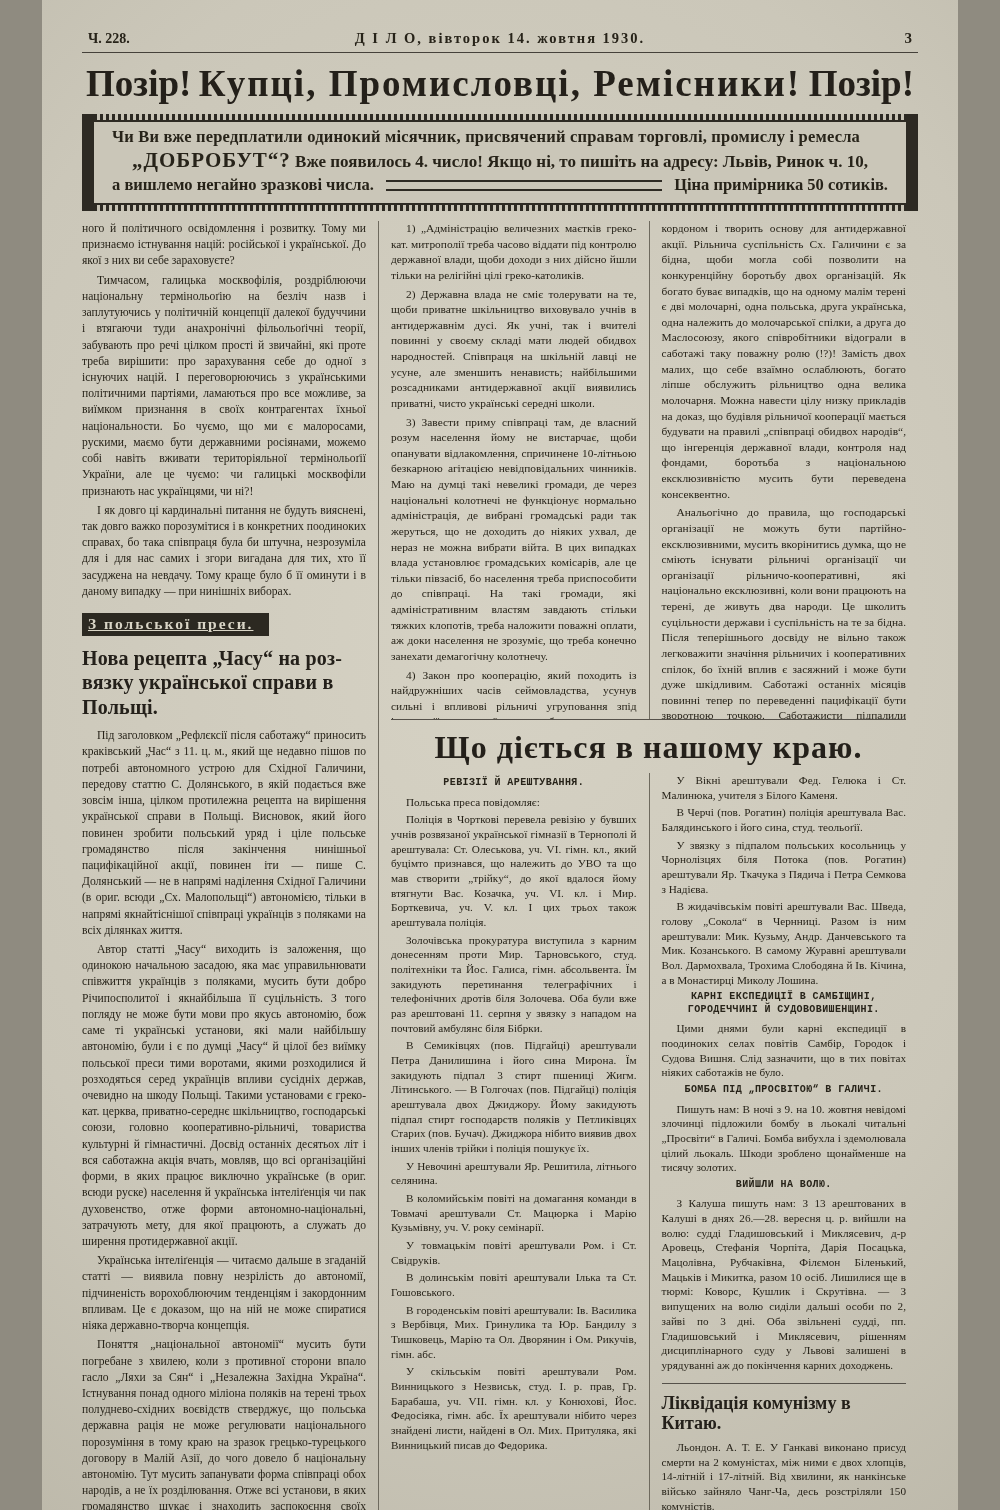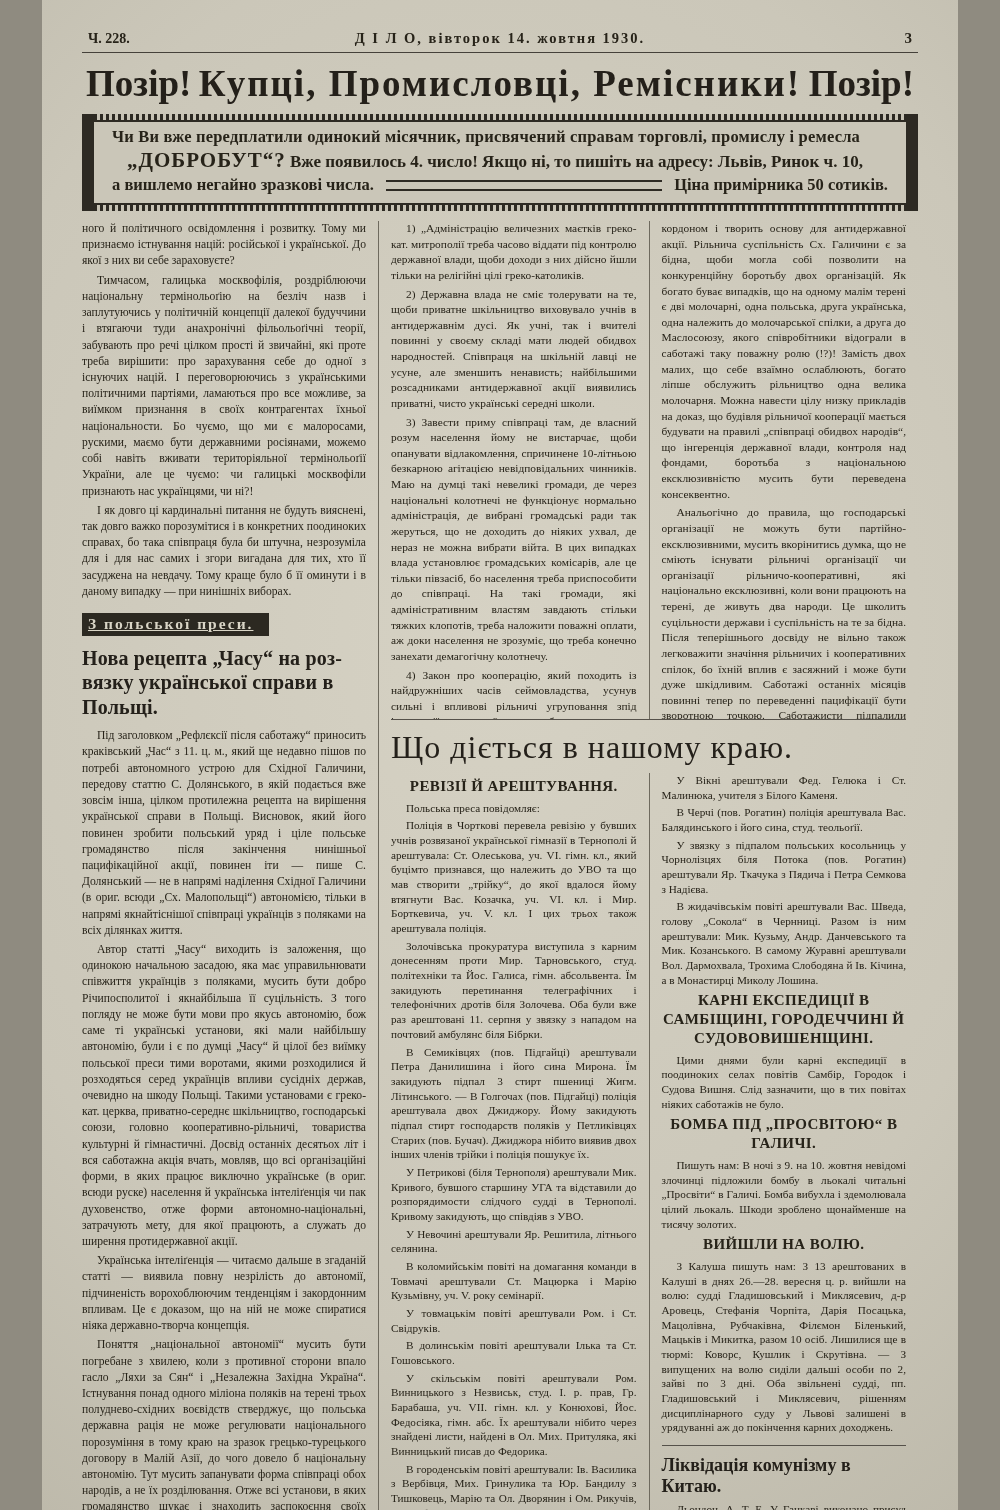--- a/index.html
+++ b/index.html
@@ -13,43 +13,43 @@
   .rule{margin:0 40px;border-top:1.6px solid #45413a;}
   .banner{display:grid;grid-template-columns:1fr auto 1fr;align-items:baseline;
     padding:9px 44px 6px;font-weight:bold;font-size:37px;color:#24201a;font-family:Liberation Serif, serif;}
   .banner .b-center{letter-spacing:2px;text-align:center;}
   .banner .b-right{text-align:right;}
   .ad{margin:3px 40px 0;background:repeating-linear-gradient(90deg,#2d2a23 0 3px,#c7c3b5 3px 6px);
     padding:6px 0;border-left:12px solid #2d2a23;border-right:12px solid #2d2a23;}
   .ad-inner{background:#cac6b8;border-top:2px solid #2d2a23;border-bottom:2px solid #2d2a23;
     padding:5px 18px 8px;font-weight:bold;}
   .ad-l1{margin:0;font-size:16.5px;letter-spacing:.2px;}
-  .ad-l2{margin:1px 15px 0;font-size:17px;}
+  .ad-l2{margin:1px 15px 0;font-size:17px;text-align:center;}
   .ad-brand{font-size:21px;letter-spacing:1px;}
   .ad-l3{margin:2px 0 0;font-size:16.5px;display:flex;align-items:center;}
   .ad-sep{flex:1;height:7px;border-top:2px solid #2d2a23;border-bottom:2px solid #2d2a23;margin:0 12px;}
   .columns{display:flex;margin:10px 40px 0;height:1292px;overflow:hidden;}
   .col-left{flex:0 0 296px;width:296px;box-sizing:border-box;padding-right:12px;overflow:hidden;}
   .col-rest{flex:1;border-left:1px solid #6e6a5e;display:flex;flex-direction:column;overflow:hidden;}
   .two-cols{display:flex;}
   .two-cols.top{height:498px;overflow:hidden;}
   .two-cols.bottom{flex:1;overflow:hidden;}
   .subcol{width:50%;box-sizing:border-box;padding:0 12px;overflow:hidden;}
   .subcol.second{border-left:1px solid #6e6a5e;}
   p.para{margin:0 0 3px;text-align:justify;text-indent:15px;}
   .col-left p.para{font-size:11.6px;line-height:1.4;}
   .top .subcol p.para{font-size:11.4px;line-height:1.37;}
   .bottom .subcol p.para{font-size:11.2px;line-height:1.31;}
   .nofirst p.para:first-child{text-indent:0;}
   .section-label{display:inline-block;background:#2c2921;color:#d9d5c6;font-weight:bold;
     font-size:15.5px;letter-spacing:2px;padding:2px 16px 3px 6px;margin:10px 0 8px;text-decoration:underline;}
   .article-title{margin:2px 0 9px;font-size:20px;line-height:1.22;font-weight:bold;letter-spacing:.2px;color:#24201a;}
   .region-headline{margin:0 12px;padding:9px 0 7px;border-top:1.4px solid #55514a;
-    text-align:left;font-size:32px;font-weight:normal;letter-spacing:1px;color:#24201a;}
-  .sub-header{text-align:center;font-weight:bold;font-size:15px;letter-spacing:.4px;margin:4px 0 5px;line-height:1.25;}
+    text-align:center;font-size:32px;font-weight:bold;letter-spacing:1px;color:#24201a;}
+  .sub-header{text-align:center;font-weight:bold;font-size:10px;letter-spacing:.4px;margin:4px 0 5px;line-height:1.25;font-family:Liberation Mono, monospace;}
   .china-header{font-weight:bold;font-size:18px;line-height:1.15;margin:10px 0 6px;padding-top:9px;
     border-top:1.4px solid #55514a;color:#24201a;}
   .hatch{height:9px;margin:10px 2px 6px;background:repeating-linear-gradient(90deg,#2d2a23 0 6px,transparent 6px 11px);}
   .slogan{font-weight:bold;font-size:13.5px;line-height:1.3;margin:9px;text-align:justify;}
 </style>
 </head>
 <body>
 
 <div class="page">
 
@@ -117,27 +117,26 @@
 
       <div class="two-cols bottom">
 
         <div class="subcol">
           <h3 class="sub-header">РЕВІЗІЇ Й АРЕШТУВАННЯ.</h3>
           <div>
               <p class="para">Польська преса повідомляє:</p>
               <p class="para">Поліція в Чорткові перевела ревізію у бувших учнів розвязаної української гімназії в Тернополі й арештувала: Ст. Олеськова, уч. VI. гімн. кл., який буцімто признався, що належить до УВО та що мав створити „трійку“, до якої вдалося йому втягнути Вас. Козачка, уч. VI. кл. і Мир. Борткевича, уч. V. кл. І цих трьох також арештувала поліція.</p>
               <p class="para">Золочівська прокуратура виступила з карним донесенням проти Мир. Тарновського, студ. політехніки та Йос. Галиса, гімн. абсольвента. Їм закидують перетинання телеграфічних і телефонічних дротів біля Золочева. Оба були вже раз арештовані 11. серпня у звязку з нападом на почтовий амбулянс біля Бібрки.</p>
               <p class="para">В Семиківцях (пов. Підгайці) арештували Петра Данилишина і його сина Мирона. Їм закидують підпал 3 стирт пшениці Жигм. Літинського. — В Голгочах (пов. Підгайці) поліція арештувала двох Джиджору. Йому закидують підпал стирт господарств поляків у Петликівцях Старих (пов. Бучач). Джиджора нібито виявив двох інших членів трійки і поліція пошукує їх.</p>
-              <p class="para">У Петрикові (біля Тернополя) арештували Мик. Кривого, бувшого старшину УГА та відставили до розпорядимости слідчого судді в Тернополі. Кривому закидують, що співдіяв з УВО.</p>
               <p class="para">У Невочині арештували Яр. Решитила, літнього селянина.</p>
               <p class="para">В коломийськім повіті на домагання команди в Товмачі арештували Ст. Мацюрка і Марію Кузьмівну, уч. V. року семінарії.</p>
               <p class="para">У товмацькім повіті арештували Ром. і Ст. Свідруків.</p>
               <p class="para">В долинськім повіті арештували Ілька та Ст. Гошовського.</p>
+              <p class="para">В городенськім повіті арештували: Ів. Василика з Вербівця, Мих. Гринулика та Юр. Бандилу з Тишковець, Марію та Ол. Дворянин і Ом. Рикучів, гімн. абс.</p>
               <p class="para">У скільськім повіті арештували Ром. Винницького з Незвиськ, студ. І. р. прав, Гр. Барабаша, уч. VII. гімн. кл. у Конюхові, Йос. Федосіяка, гімн. абс. Їх арештували нібито через знайдені листи, найдені в Ол. Мих. Притуляка, які Винницький писав до Федорика.</p>
-              <p class="para">В городенськім повіті арештували: Ів. Василика з Вербівця, Мих. Гринулика та Юр. Бандилу з Тишковець, Марію та Ол. Дворянин і Ом. Рикучів, гімн. абс.</p>
             </div>
         </div>
 
         <div class="subcol second">
           <div>
               <p class="para">У Вікні арештували Фед. Гелюка і Ст. Малинюка, учителя з Білого Каменя.</p>
               <p class="para">В Черчі (пов. Рогатин) поліція арештувала Вас. Балядинського і його сина, студ. теольоґії.</p>
               <p class="para">У звязку з підпалом польських косольниць у Чорнолізцях біля Потока (пов. Рогатин) арештували Яр. Ткачука з Пядича і Петра Семкова з Надієва.</p>
               <p class="para">В жидачівськім повіті арештували Вас. Шведа, голову „Сокола“ в Чернниці. Разом із ним арештували: Мик. Кузьму, Андр. Данчевського та Мик. Козанського. В самому Журавні арештували Вол. Дармохвала, Трохима Слободяна й Ів. Кічина, а в Монастирці Миколу Лошина.</p>
             </div>

